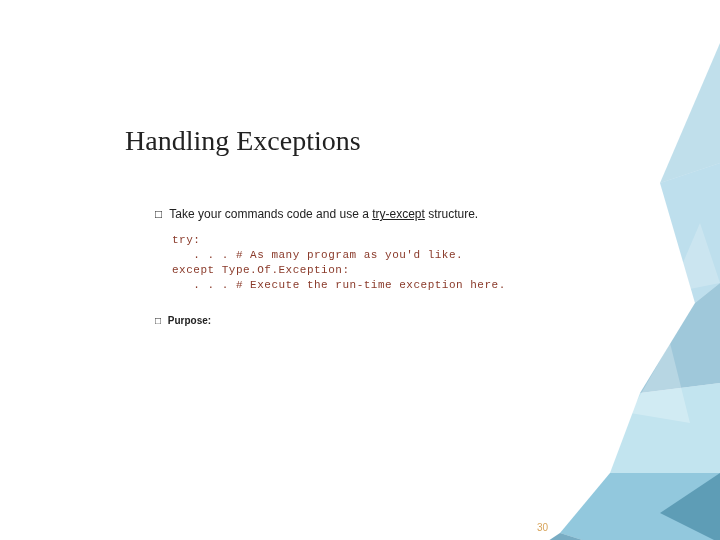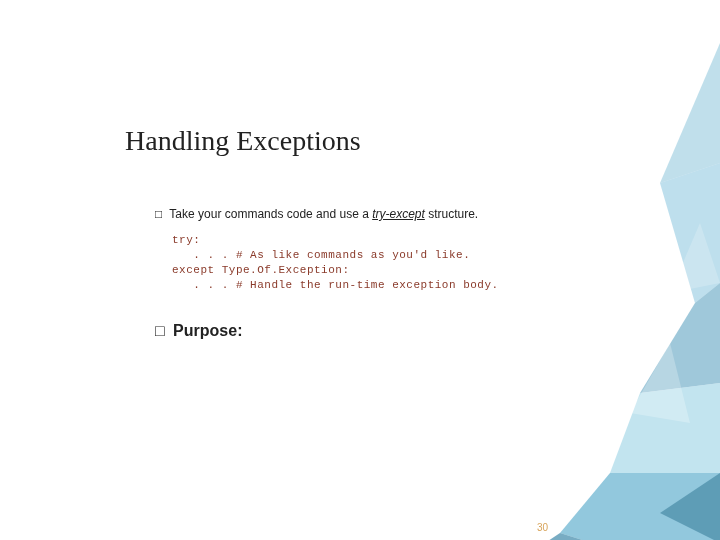--- a/index.html
+++ b/index.html
@@ -47,35 +47,35 @@
     font-family: "Courier New", Courier, monospace;
     font-size: 11px;
     line-height: 15px;
     color: #8a3a2a;
     white-space: pre;
   }
   .code-gap { letter-spacing: 0.5px; }
   .b2 {
     position: absolute;
     left: 155px;
-    top: 279px;
-    font-size: 16px;
+    top: 272px;
+    font-size: 10px;
     color: #222;
   }
   .sub {
     position: absolute;
     left: 185px;
     font-size: 11px;
     color: #222;
     right: 90px;
     line-height: 14px;
   }
   .sub1 { top: 308px; }
   .sub2 { top: 324px; }
-  .ul { text-decoration: underline; font-style: italic; }
+  .ul { text-decoration: underline; }
   .pagenum {
     position: absolute;
     right: 172px;
     bottom: 50px;
     font-size: 10px;
     color: #d8a45a;
   }
   
   .deco {
     position: absolute;
@@ -91,23 +91,23 @@
 
 <div class="slide">
 
   <div class="title">Handling Exceptions</div>
 
   <div class="b1">
     <span class="sq">□</span><span> Take your commands code and use a </span><span class="ul">try-except</span><span> structure.</span>
   </div>
 
   <div class="code-block code-gap"><span>try:</span>
-<span>   . . . # As like commands as you'd like.</span>
+<span>   . . . # As many program as you'd like.</span>
 <span>except Type.Of.Exception:</span>
-<span>   . . . # Handle the run-time exception body.</span></div>
+<span>   . . . # Execute the run-time exception here.</span></div>
 
   <div class="b2">
     <span class="sq">□</span><strong> Purpose:</strong>
   </div>
 
 
 
   <div class="pagenum">30</div>
 
   <svg class="deco" viewBox="0 0 260 540" preserveAspectRatio="xMaxYMax meet">

